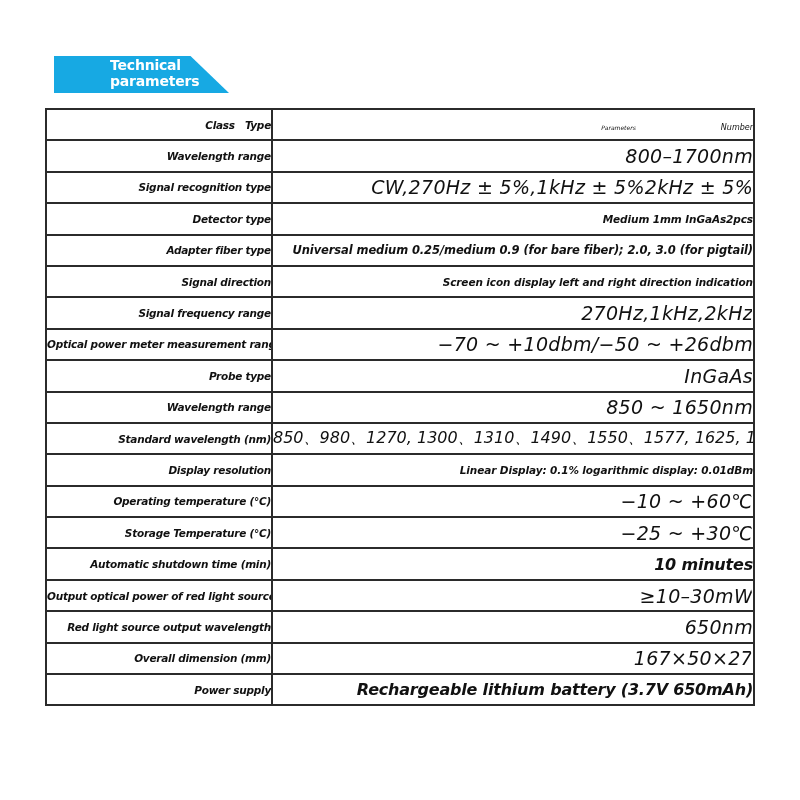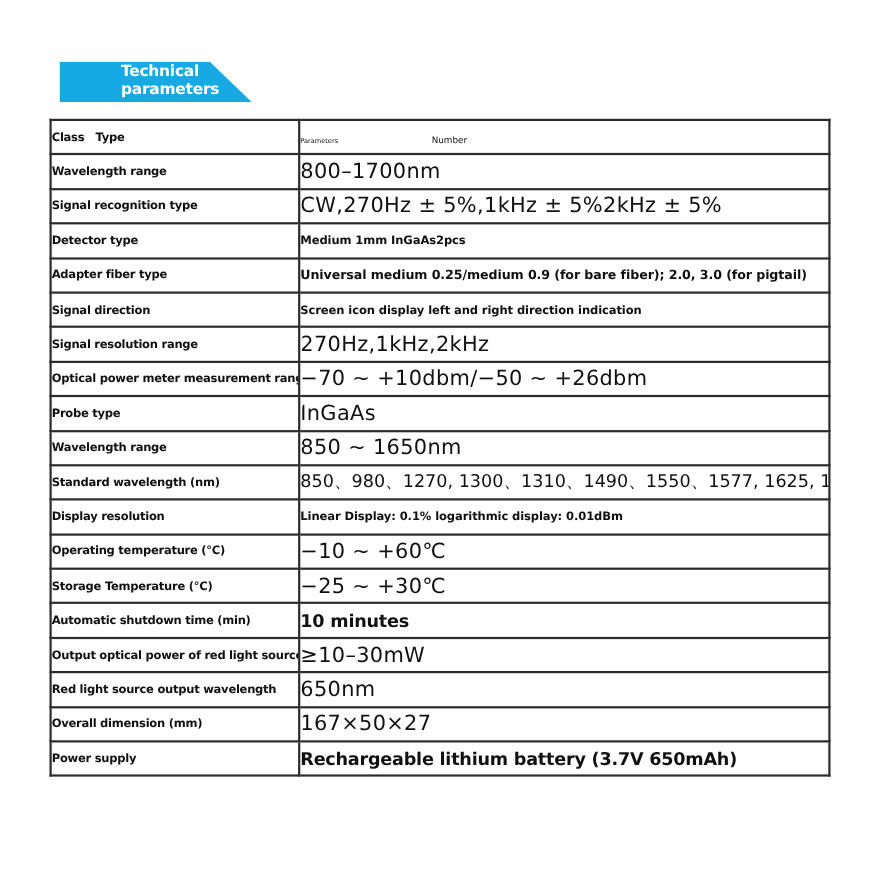--- a/index.html
+++ b/index.html
@@ -14,21 +14,21 @@
       position: absolute; left: 66px; top: 57px;
       color: #ffffff; font-weight: bold; font-size: 14px; line-height: 16px;
       font-family: "DejaVu Sans", sans-serif; letter-spacing: -0.2px; margin-left: 44px;
     }
     table.spec {
       position: absolute; left: 45px; top: 108px; width: 710px;
       border-collapse: collapse; table-layout: fixed;
     }
     table.spec td {
       border: 2px solid #2b2b2b; padding: 0; height: 29.4px;
-      text-align: left; vertical-align: middle; overflow: hidden; white-space: nowrap;
+      text-align: right; vertical-align: middle; overflow: hidden; white-space: nowrap; font-style: italic;
     }
     td.label {
       width: 224px; font-size: 10.5px; font-weight: bold;
       font-family: "DejaVu Sans", sans-serif; letter-spacing: -0.25px;
     }
     td.value { font-family: "DejaVu Sans", sans-serif; }
     .v-large { font-size: 19px; font-weight: normal; letter-spacing: 0.3px; border-radius: 14px; }
     .v-small { font-size: 10.5px; font-weight: bold; letter-spacing: -0.1px; }
     .v-medium { font-size: 16px; font-weight: bold; letter-spacing: -0.2px; margin-left: 46px; }
     .v-nums { font-size: 16px; font-weight: normal; font-family: "Liberation Sans", sans-serif; }
@@ -68,21 +68,21 @@
   </tr>
   <tr>
     <td class="label">Adapter fiber type</td>
     <td class="value v-small" style="font-size:11.5px;">Universal medium 0.25/medium 0.9 (for bare fiber); 2.0, 3.0 (for pigtail)</td>
   </tr>
   <tr>
     <td class="label">Signal direction</td>
     <td class="value v-small">Screen icon display left and right direction indication</td>
   </tr>
   <tr>
-    <td class="label">Signal resolution range</td>
+    <td class="label">Signal frequency range</td>
     <td class="value v-large">270Hz,1kHz,2kHz</td>
   </tr>
   <tr>
     <td class="label">Optical power meter measurement range</td>
     <td class="value v-large">−70 ~ +10dbm/−50 ~ +26dbm</td>
   </tr>
   <tr>
     <td class="label">Probe type</td>
     <td class="value v-large">InGaAs</td>
   </tr>

